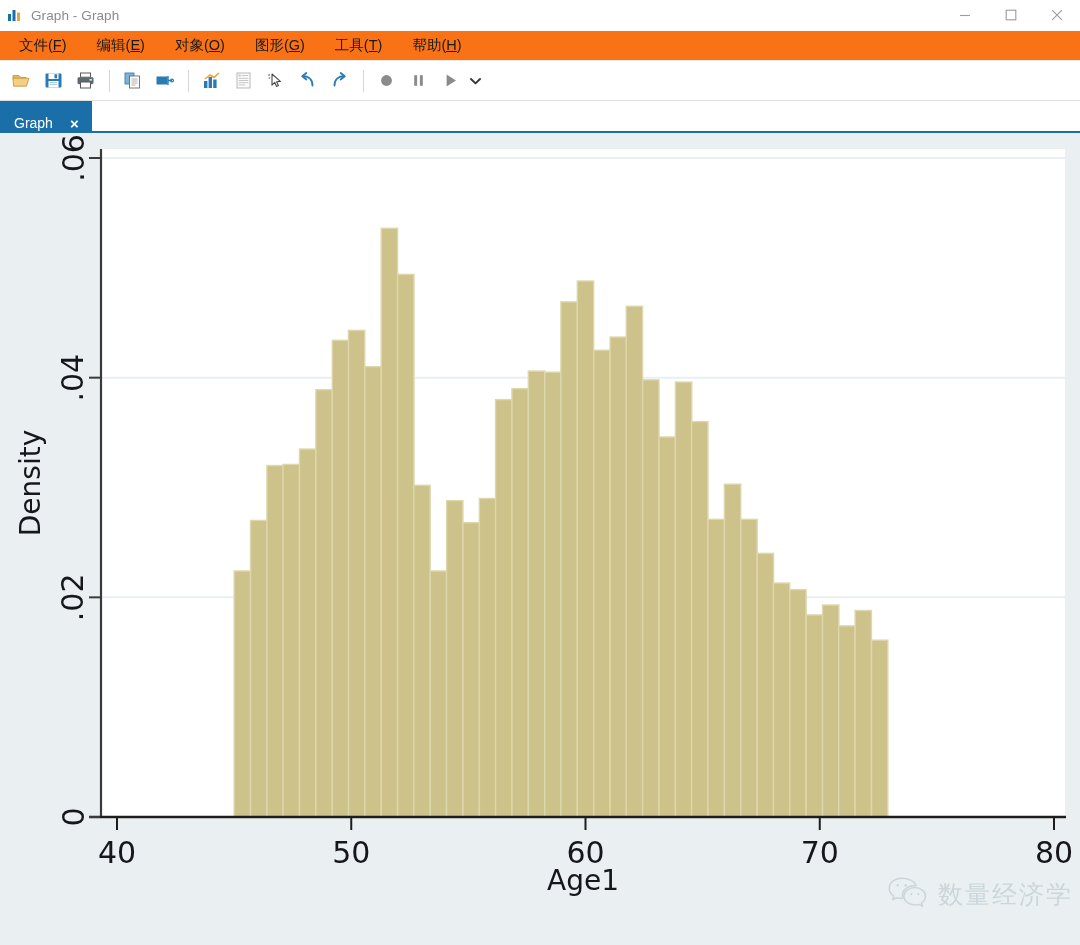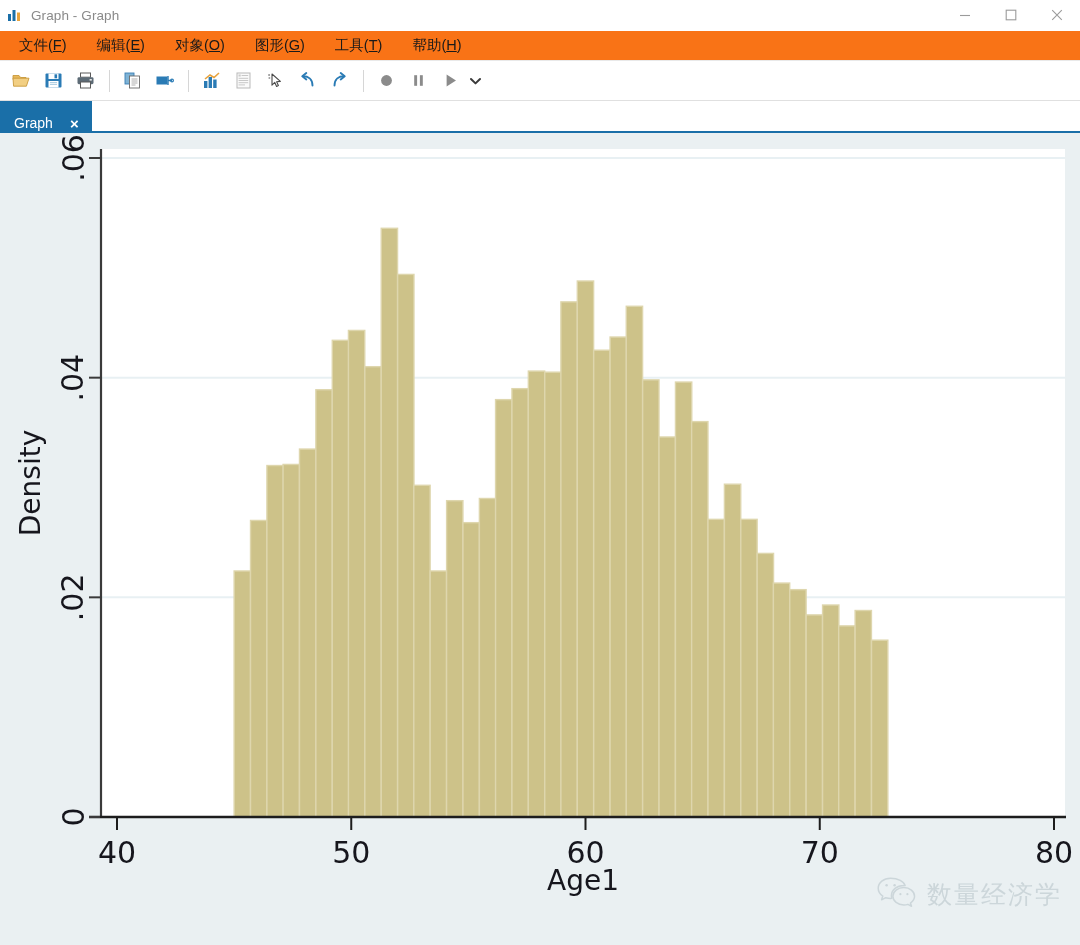--- a/index.html
+++ b/index.html
@@ -131,21 +131,21 @@
   #graph-svg { display: block; position: absolute; left: 0; top: 0; }
 
   .axis-text {
     font-family: "DejaVu Sans", sans-serif;
     fill: #16161d;
   }
 
   
   #watermark {
     position: absolute;
-    right: 18px; bottom: 32px;
+    right: 7px; bottom: 32px;
     display: flex; align-items: center; gap: 8px;
     color: #c8d3d8;
     pointer-events: none;
     user-select: none;
   }
   #watermark .wm-text {
     font-family: "DejaVu Sans", sans-serif;
     font-size: 25px;
     letter-spacing: 2px;
     color: #ccd6da;

